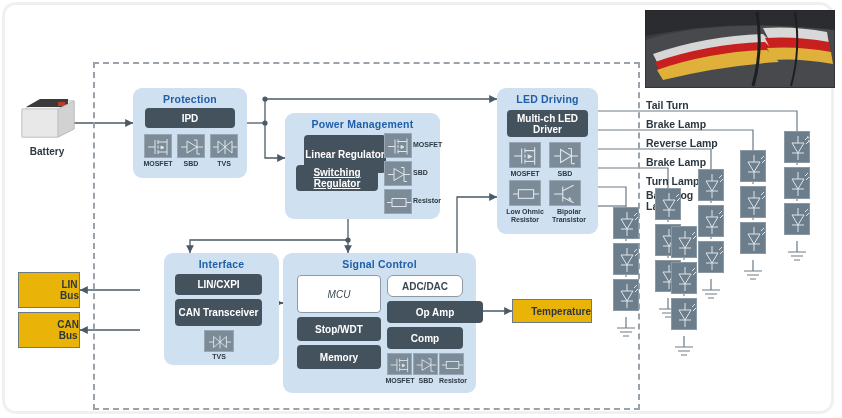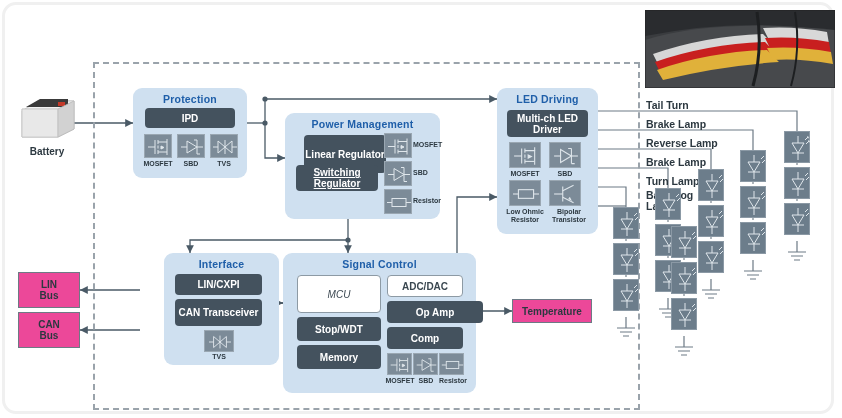--- a/index.html
+++ b/index.html
@@ -40,22 +40,22 @@
   
   .symtile{
     position:absolute;background:#7c8b98;border:1px solid #9aa7b2;box-sizing:border-box;
   }
   .symcap{
     position:absolute;text-align:center;color:#2c3840;font-size:7px;
     font-weight:bold;line-height:7.5px;
   }
   
   .extbox{
-    position:absolute;background:#ec4899;border:1.5px solid #6d7a85;
-    display:flex;align-items:center;justify-content:center;text-align:center;
+    position:absolute;background:#eab308;border:1.5px solid #6d7a85;
+    display:flex;align-items:center;justify-content:flex-end;text-align:center;
     color:#2c3840;font-size:10px;font-weight:bold;line-height:11px;
     box-sizing:border-box;
   }
   
   .lamplabel{
     position:absolute;color:#2c3840;font-size:10.5px;font-weight:bold;
     line-height:11px;white-space:pre-line;
   }
   
   .ledtile{
@@ -330,21 +330,21 @@
     </div>
     <div class="symcap" style="left:35px;top:100px;width:40px;">TVS</div>
   </div>
 
   <div class="fblock" style="left:283px;top:253px;width:193px;height:140px;">
     <div class="btitle">Signal Control</div>
     <div class="chip white" style="left:14px;top:22px;width:84px;height:38px;font-weight:normal;font-style:italic;">MCU</div>
     <div class="chip" style="left:14px;top:64px;width:84px;height:24px;">Stop/WDT</div>
     <div class="chip" style="left:14px;top:92px;width:84px;height:24px;">Memory</div>
 
-    <div class="chip white" style="left:104px;top:22px;width:76px;height:22px;">ADC/DAC</div>
+    <div class="chip white" style="left:104px;top:22px;width:76px;height:22px;border-radius:6px;">ADC/DAC</div>
     <div class="chip" style="left:104px;top:48px;width:96px;height:22px;">Op Amp</div>
     <div class="chip" style="left:104px;top:74px;width:76px;height:22px;">Comp</div>
 
     <div class="symtile" style="left:104px;top:100px;width:25px;height:22px;">
       <svg width="25" height="22" viewBox="0 0 28 24">
           <g stroke="#dfe6eb" stroke-width="1" fill="none">
         <path d="M3,12 L10,12"></path>
             <path d="M10,5 L10,19"></path>
             <path d="M13,5 L13,9 M13,10.5 L13,13.5 M13,15 L13,19"></path>
         <path d="M13,7 L22,7 L22,20"></path>

